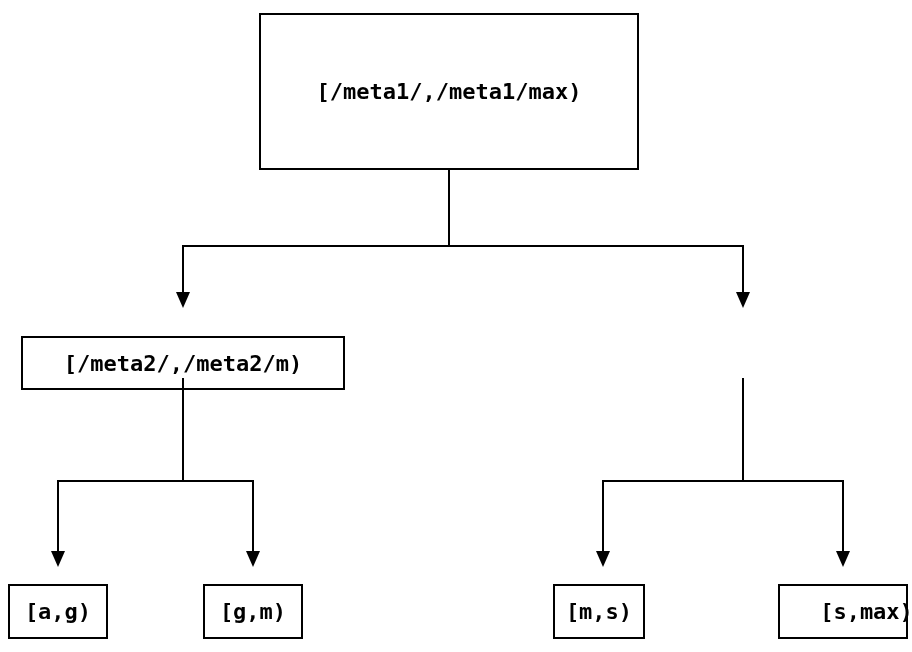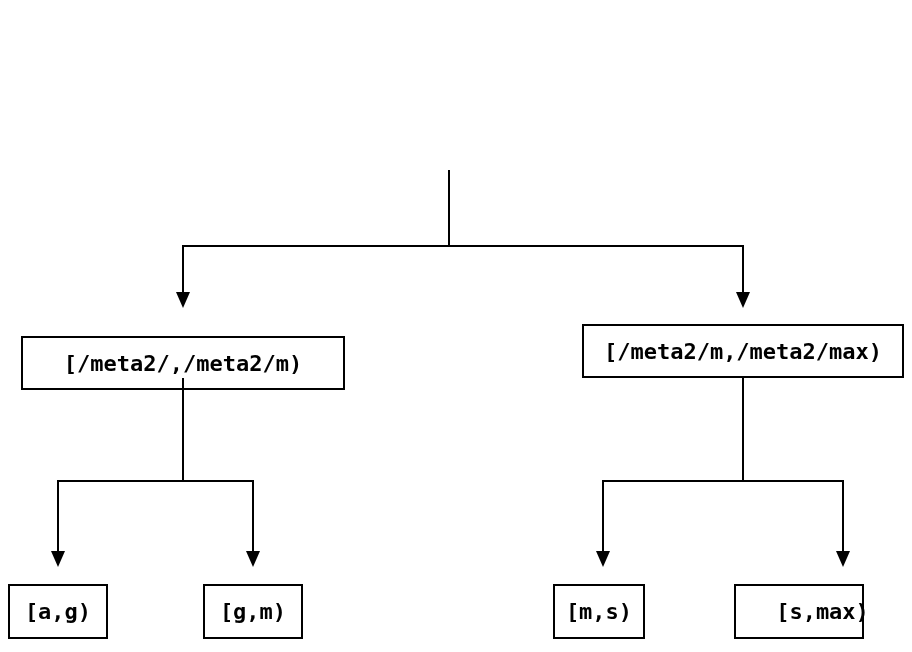--- a/index.html
+++ b/index.html
@@ -31,21 +31,21 @@
     font-size: 22px;
     font-weight: 700;
     white-space: nowrap;
   }
   .node-root   { left: 259px; top: 13px;  width: 380px; height: 157px; }
   .node-l      { left: 21px;  top: 324px; width: 324px; height: 54px; margin-top: 12px;  }
   .node-r      { left: 582px; top: 324px; width: 322px; height: 54px;  }
   .leaf-ag     { left: 8px;   top: 584px; width: 100px; height: 55px;  }
   .leaf-gm     { left: 203px; top: 584px; width: 100px; height: 55px;  }
   .leaf-ms     { left: 553px; top: 584px; width: 92px; height: 55px;  }
-  .leaf-smax   { left: 734px; top: 584px; width: 130px; height: 55px; padding-left: 47px;  }
+  .leaf-smax   { left: 778px; top: 584px; width: 130px; height: 55px; padding-left: 47px;  }
 
   .seg {
     position: absolute;
     background: var(--line);
   }
   
   .seg-root-stem  { left: 448px; top: 170px; width: 2px;   height: 76px; }
   .seg-root-bar   { left: 182px; top: 245px; width: 562px; height: 2px;  }
   .seg-root-dropl { left: 182px; top: 245px; width: 2px;   height: 48px; }
   .seg-root-dropr { left: 742px; top: 245px; width: 2px;   height: 48px; }
@@ -73,25 +73,25 @@
   .arr-ag       { left: 51px;  top: 551px; }
   .arr-gm       { left: 246px; top: 551px; }
   .arr-ms       { left: 596px; top: 551px; }
   .arr-smax     { left: 836px; top: 551px; }
 </style>
 </head>
 <body>
 
 <div class="canvas">
 
+  <div class="node node-root">
+    <span>[/meta1/,/meta1/max)</span>
+  </div>
   <div class="node node-l">
     <span>[/meta2/,/meta2/m)</span>
-  </div>
-  <div class="node node-r">
-    <span>[/meta2/m,/meta2/max)</span>
   </div>
   <div class="node leaf-ag">
     <span>[a,g)</span>
   </div>
   <div class="node leaf-gm">
     <span>[g,m)</span>
   </div>
   <div class="node leaf-ms">
     <span>[m,s)</span>
   </div>

